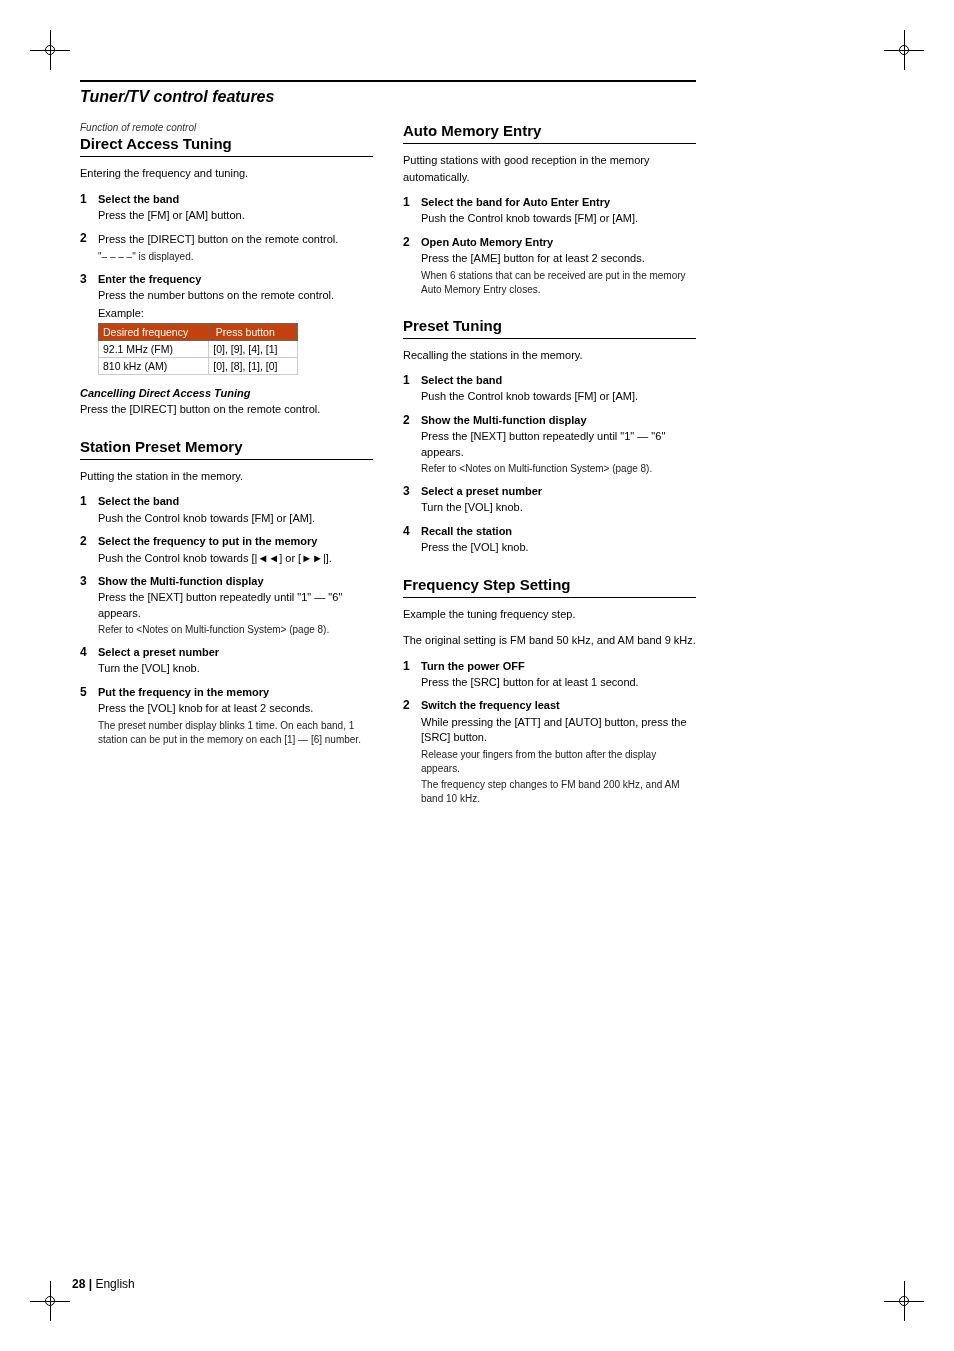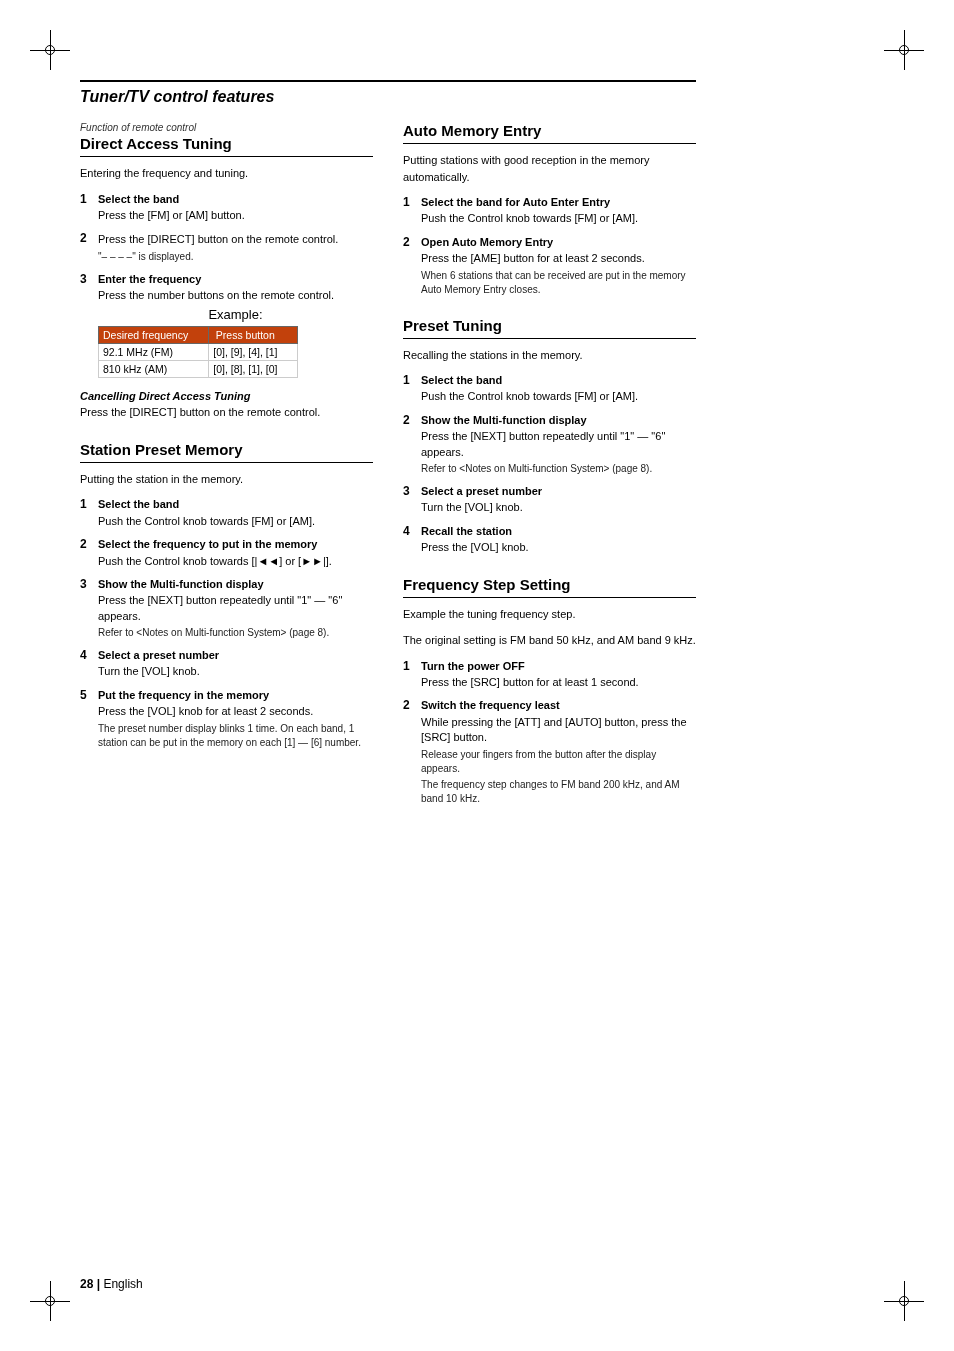--- a/index.html
+++ b/index.html
@@ -126,24 +126,23 @@
       margin-top: 1px;
     }
     .step-note {
       font-size: 10px;
       line-height: 1.4;
       margin-top: 2px;
       color: #222;
     }
 
     .example-label {
-      font-size: 13px;
+      font-size: 11px;
       margin-top: 4px;
       margin-bottom: 3px;
-      text-align: center;
     }
 
     table.freq-table {
       border-collapse: collapse;
       font-size: 11px;
       margin-top: 4px;
       width: auto;
     }
     table.freq-table th {
       background: #c2410c;
@@ -174,21 +173,21 @@
       line-height: 1.4;
     }
 
     .sub-section {
       margin-top: 20px;
     }
 
     .page-number {
       position: absolute;
       bottom: 60px;
-      left: 80px;
+      left: 72px;
       font-size: 12px;
       font-weight: bold;
     }
     .page-lang {
       font-weight: normal;
       font-size: 12px;
     }
   </style>
 </head>
 <body>

